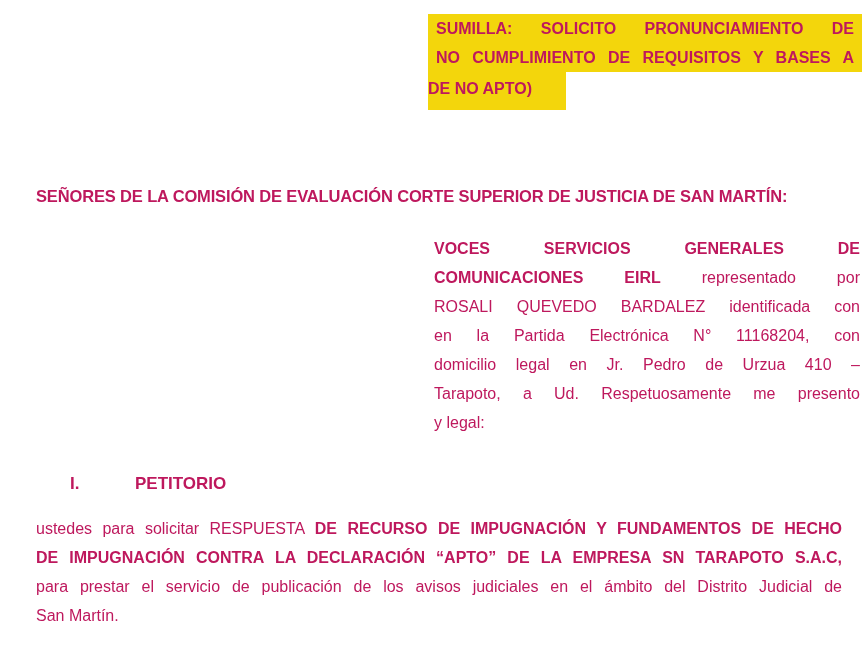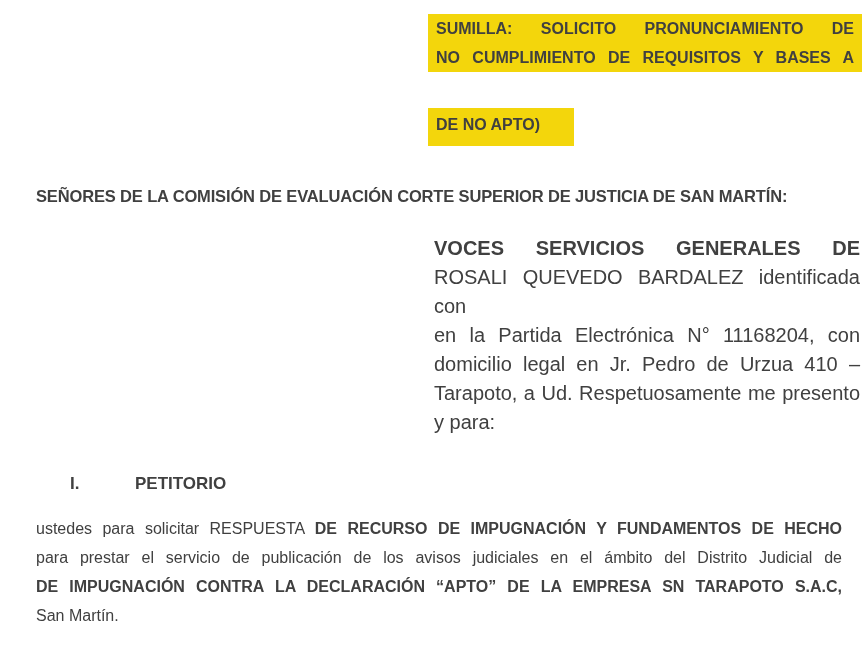--- a/index.html
+++ b/index.html
@@ -30,43 +30,42 @@
     top: 14px;
     width: 434px;
     font-size: 16px;
     font-weight: 700;
   }
   .sumilla .tl { padding: 0 8px; }
   .hlf { background: var(--hl); }
   .hlt {
     display: inline-block;
     background: var(--hl);
-    padding: 2px 34px 7px 8px;
+    padding: 2px 34px 7px 0;
     margin-left: -8px;
     vertical-align: top;
-    margin-top: 36px;
   }
   
   .salutation {
     position: absolute;
     left: 36px;
     top: 151px;
     font-size: 16.5px;
     font-weight: 700;
     letter-spacing: -0.15px;
     white-space: nowrap;
     margin-top: 36px;
   }
   
   .intro {
     position: absolute;
     left: 434px;
     top: 234px;
     width: 426px;
-    font-size: 20px;
+    font-size: 16px;
   }
   
   .petitorio {
     position: absolute;
     left: 36px;
     top: 474px;
     font-size: 17px;
     font-weight: 700;
   }
   .petitorio .num {
@@ -79,43 +78,44 @@
     position: absolute;
     left: 36px;
     top: 514px;
     width: 806px;
     font-size: 16px;
   }
 </style>
 </head>
 <body>
 
-<div class="page" style="color: #404040; background: rgb(255, 255, 255);">
+<div class="page" style="color: #be185d; background: rgb(255, 255, 255);">
 
   <div class="sumilla">
       <div class="tl jl hlf"><span class="b">SUMILLA: SOLICITO PRONUNCIAMIENTO DE</span></div>
       <div class="tl jl hlf"><span class="b">NO CUMPLIMIENTO DE REQUISITOS Y BASES A</span></div>
       <div class="tl"><span class="hlt"><span class="b">DE NO APTO)</span></span></div>
     </div>
 
   <div class="salutation">SEÑORES DE LA COMISIÓN DE EVALUACIÓN CORTE SUPERIOR DE JUSTICIA DE SAN MARTÍN:</div>
 
   <div class="intro jl-block">
       <div class="tl jl"><span class="b">VOCES SERVICIOS GENERALES DE</span></div>
+      <div class="tl jl"><span class="b">COMUNICACIONES EIRL</span><span> representado por</span></div>
       <div class="tl jl"><span>ROSALI QUEVEDO BARDALEZ identificada con</span></div>
       <div class="tl jl"><span>en la Partida Electrónica N° 11168204, con</span></div>
       <div class="tl jl"><span>domicilio legal en Jr. Pedro de Urzua 410 –</span></div>
       <div class="tl jl"><span>Tarapoto, a Ud. Respetuosamente me presento</span></div>
-      <div class="tl"><span>y para:</span></div>
+      <div class="tl"><span>y legal:</span></div>
     </div>
 
   <div class="petitorio">
     <span class="num b">I.</span><span class="b">PETITORIO</span>
   </div>
 
   <div class="bodypara">
       <div class="tl jl"><span>ustedes para solicitar RESPUESTA </span><span class="b">DE RECURSO DE IMPUGNACIÓN Y FUNDAMENTOS DE HECHO</span></div>
+      <div class="tl jl"><span class="b">DE IMPUGNACIÓN CONTRA LA DECLARACIÓN “APTO” DE LA EMPRESA SN TARAPOTO S.A.C,</span></div>
       <div class="tl jl"><span>para prestar el servicio de publicación de los avisos judiciales en el ámbito del Distrito Judicial de</span></div>
-      <div class="tl jl"><span class="b">DE IMPUGNACIÓN CONTRA LA DECLARACIÓN “APTO” DE LA EMPRESA SN TARAPOTO S.A.C,</span></div>
       <div class="tl"><span>San Martín.</span></div>
     </div>
 
 </div>
 
 </body></html>

